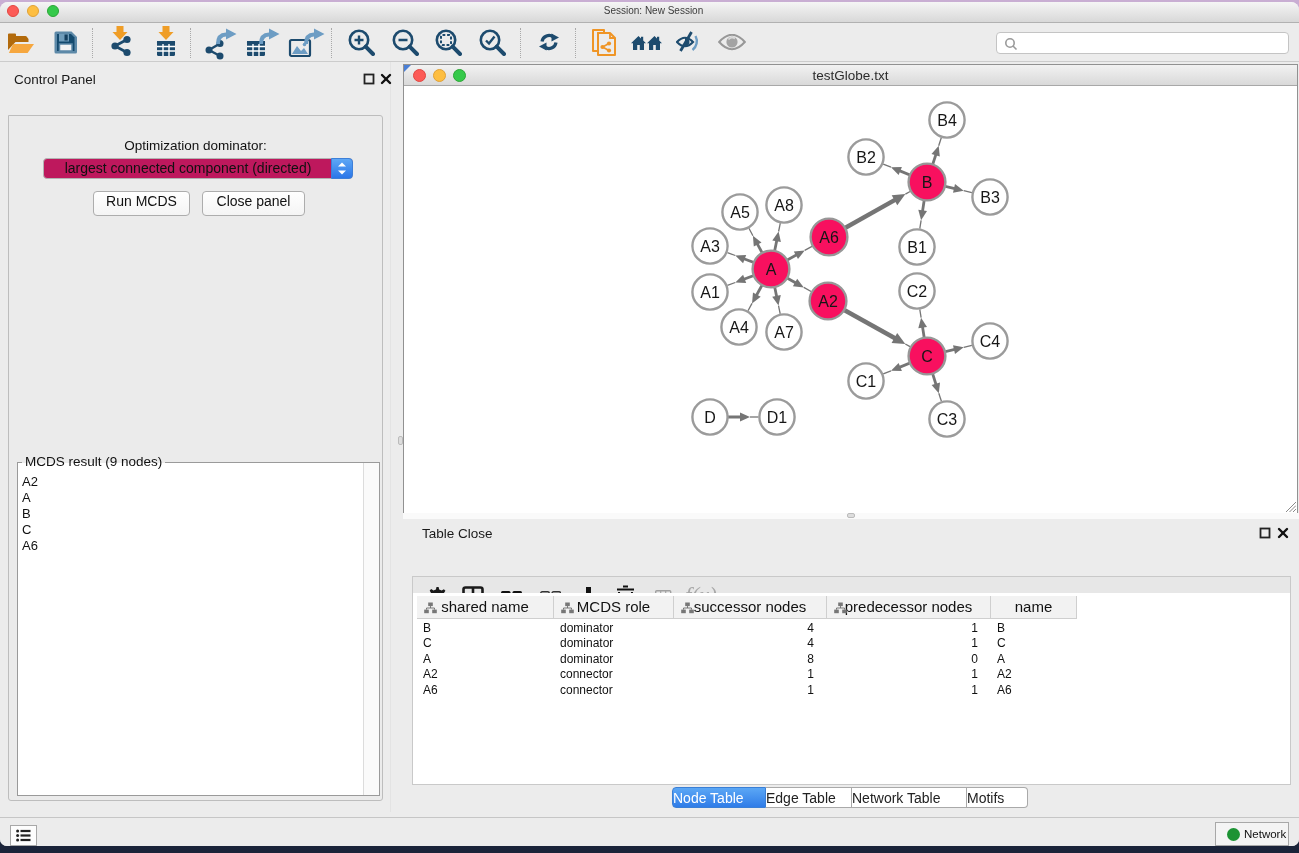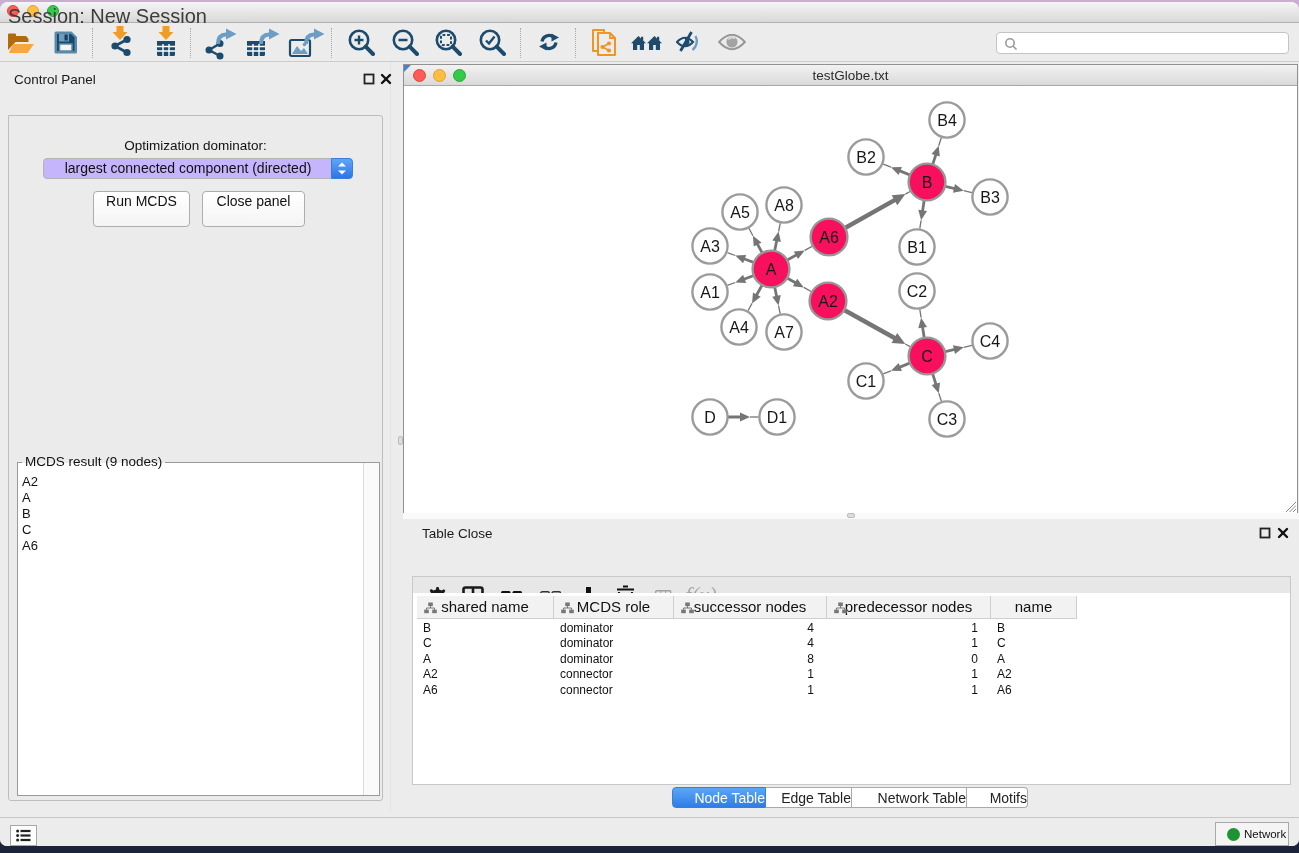--- a/index.html
+++ b/index.html
@@ -3,59 +3,59 @@
 <meta charset="utf-8">
 <style>
 *{margin:0;padding:0;box-sizing:border-box}
 html,body{width:1299px;height:853px;overflow:hidden}
 body{font-family:"Liberation Sans",sans-serif;background:linear-gradient(#2b3954,#1a2339);position:relative}
 #wall-top{position:absolute;left:0;top:0;width:1299px;height:14px;background:#c9aed3}
 #app{position:absolute;left:0;top:2px;width:1299px;height:844px;background:#ececec;border-radius:8px 8px 7px 7px;overflow:hidden}
 
 #titlebar{position:absolute;left:0;top:0;width:1299px;height:21px;background:linear-gradient(#f5f5f5,#d8d8d8);border-bottom:1px solid #b1b1b1}
 #titlebar .tl{position:absolute;top:3px;width:12px;height:12px;border-radius:50%}
-#titlebar .title{position:absolute;left:8px;right:0;top:2.5px;text-align:left;font-size:20px;color:#3c3c3c}
+#titlebar .title{position:absolute;left:8px;right:0;top:2.5px;text-align:center;font-size:10px;color:#3c3c3c}
 #toolbar{position:absolute;left:0;top:21px;width:1299px;height:39px;background:#ececec;border-bottom:1px solid #cccccc}
 .sep{position:absolute;top:5px;height:30px;border-left:1px dotted #a9a9a9}
 .ticon{position:absolute}
 #searchbox{position:absolute;left:996px;top:30px;width:293px;height:22px;background:#fff;border:1px solid #c4c4c4;border-radius:4px}
 
 #cp-title{position:absolute;left:14px;top:70px;font-size:13.5px;color:#1a1a1a}
 .float-ic{position:absolute;font-size:12px;color:#111}
 #cp-tabs{position:absolute;left:77px;top:94px;height:20px}
 .tab{position:relative;float:left;height:20px;line-height:19px;padding:0;font-size:13.5px;color:#222;background:#fff;border:1px solid #b4b4b4;border-left:none;text-align:center}
 .tab.first{border-left:1px solid #b4b4b4;border-radius:5px 0 0 0}
 .tab.last{border-radius:0 5px 0 0}
 .tab.sel{background:linear-gradient(#55a2f3,#2a7de8);color:#fff;border-color:#3a7fd6;border-radius:5px 5px 0 0}
 #cp-panel{position:absolute;left:8px;top:113px;width:375px;height:686px;background:#ebebeb;border:1px solid #bdbdbd;border-radius:0 3px 3px 3px}
 #opt-label{position:absolute;left:0;width:391px;top:136px;text-align:center;font-size:13.5px;color:#111}
-#cp-select{position:absolute;left:43px;top:156px;width:310px;height:21px;background:#c4b5fd;border:1px solid #b3b3b3;border-radius:4px;font-size:14px;color:#111;line-height:19px;text-align:center;padding-right:20px}
+#cp-select{position:absolute;left:43px;top:156px;width:310px;height:21px;background:#be185d;border:1px solid #b3b3b3;border-radius:4px;font-size:14px;color:#111;line-height:19px;text-align:center;padding-right:20px}
 #cp-select .cap{position:absolute;right:-1px;top:-1px;width:22px;height:21px;background:linear-gradient(#5ea7f5,#2a76e8);border-radius:0 4px 4px 0;border:1px solid #3d7fd8}
-.btn{position:absolute;height:36px;background:linear-gradient(#ffffff,#f4f4f4);border:1px solid #adadad;border-radius:4px;font-size:14px;color:#111;text-align:center;line-height:18px}
+.btn{position:absolute;height:25px;background:linear-gradient(#ffffff,#f4f4f4);border:1px solid #adadad;border-radius:4px;font-size:14px;color:#111;text-align:center;line-height:18px}
 #fieldset{position:absolute;left:17px;top:460px;width:363px;height:334px;border:1px solid #9a9a9a;background:#fff}
 #fs-legend{position:absolute;left:22px;top:452px;font-size:13.5px;color:#111;background:linear-gradient(#ebebeb 55%,#ffffff 55%);padding:0 3px;height:16px;line-height:16px}
 #fs-scroll{position:absolute;left:363px;top:461px;width:16px;height:332px;background:#fafafa;border-left:1px solid #dcdcdc}
 .fs-item{position:absolute;left:22px;font-size:13px;color:#111}
 
 #netwin{position:absolute;left:403px;top:62px;width:895px;height:450px;border:1px solid #919191;background:#fff}
 #nw-titlebar{position:absolute;left:0;top:0;width:893px;height:21px;background:linear-gradient(#f2f2f2,#d9d9d9);border-bottom:1px solid #a8a8a8}
 #nw-titlebar .tl{position:absolute;top:4px;width:13px;height:13px;border-radius:50%}
 #nw-title{position:absolute;left:0;right:0;top:3px;text-align:center;font-size:13.5px;color:#2c2c2c}
 #nw-grip{position:absolute;right:1px;bottom:1px;width:13px;height:13px}
 #h-divider{position:absolute;left:403px;top:511px;width:896px;height:6px;background:#fafafa}
 #h-handle{position:absolute;left:847px;top:511px;width:8px;height:5px;background:#ddd;border:1px solid #bbb;border-radius:2px}
 #v-handle{position:absolute;left:398px;top:434px;width:5px;height:9px;background:#ddd;border:1px solid #bbb;border-radius:2px}
 
 #tp-title{position:absolute;left:422px;top:524px;font-size:13.5px;color:#1a1a1a}
 #tp-toolbar{position:absolute;left:412px;top:574px;width:879px;height:40px;background:#e7e7e7;border:1px solid #c9c9c9}
 #tp-table{position:absolute;left:412px;top:591px;width:879px;height:192px;background:#fff;border:1px solid #c9c9c9;border-top:none}
 .th{position:absolute;top:0;height:23px;background:#f2f2f2;border-right:1px solid #cfcfcf;border-bottom:1px solid #cfcfcf;font-size:15px;color:#111;text-align:center;line-height:22px}
 .td{position:absolute;font-size:12px;color:#111;height:16px;line-height:16px}
 #tp-tabs{position:absolute;left:672px;top:785px;height:21px}
-.btab{position:relative;float:left;height:21px;line-height:20px;padding:0;text-align:right;font-size:14px;color:#222;background:#fff;border:1px solid #a9a9a9;border-left:none}
+.btab{position:relative;float:left;height:21px;line-height:20px;padding:0;text-align:left;font-size:14px;color:#222;background:#fff;border:1px solid #a9a9a9;border-left:none}
 .btab.first{border-left:1px solid #a9a9a9;border-radius:4px 0 0 4px}
 .btab.last{border-radius:0 4px 4px 0}
 .btab.sel{background:linear-gradient(#5ba7f5,#2f7ce8);color:#fff;border-color:#3a7fd6}
 
 #statusbar{position:absolute;left:0;top:815px;width:1299px;height:30px;background:#ececec;border-top:1px solid #c6c6c6}
 #listbtn{position:absolute;left:10px;top:823px;width:27px;height:21px;background:#fdfdfd;border:1px solid #a8a8a8}
 #membtn{position:absolute;left:1215px;top:820px;width:74px;height:24px;background:#f4f4f4;border:1px solid #a8a8a8;font-size:11.5px;color:#111;overflow:hidden}
 </style>
 </head>
 <body>

